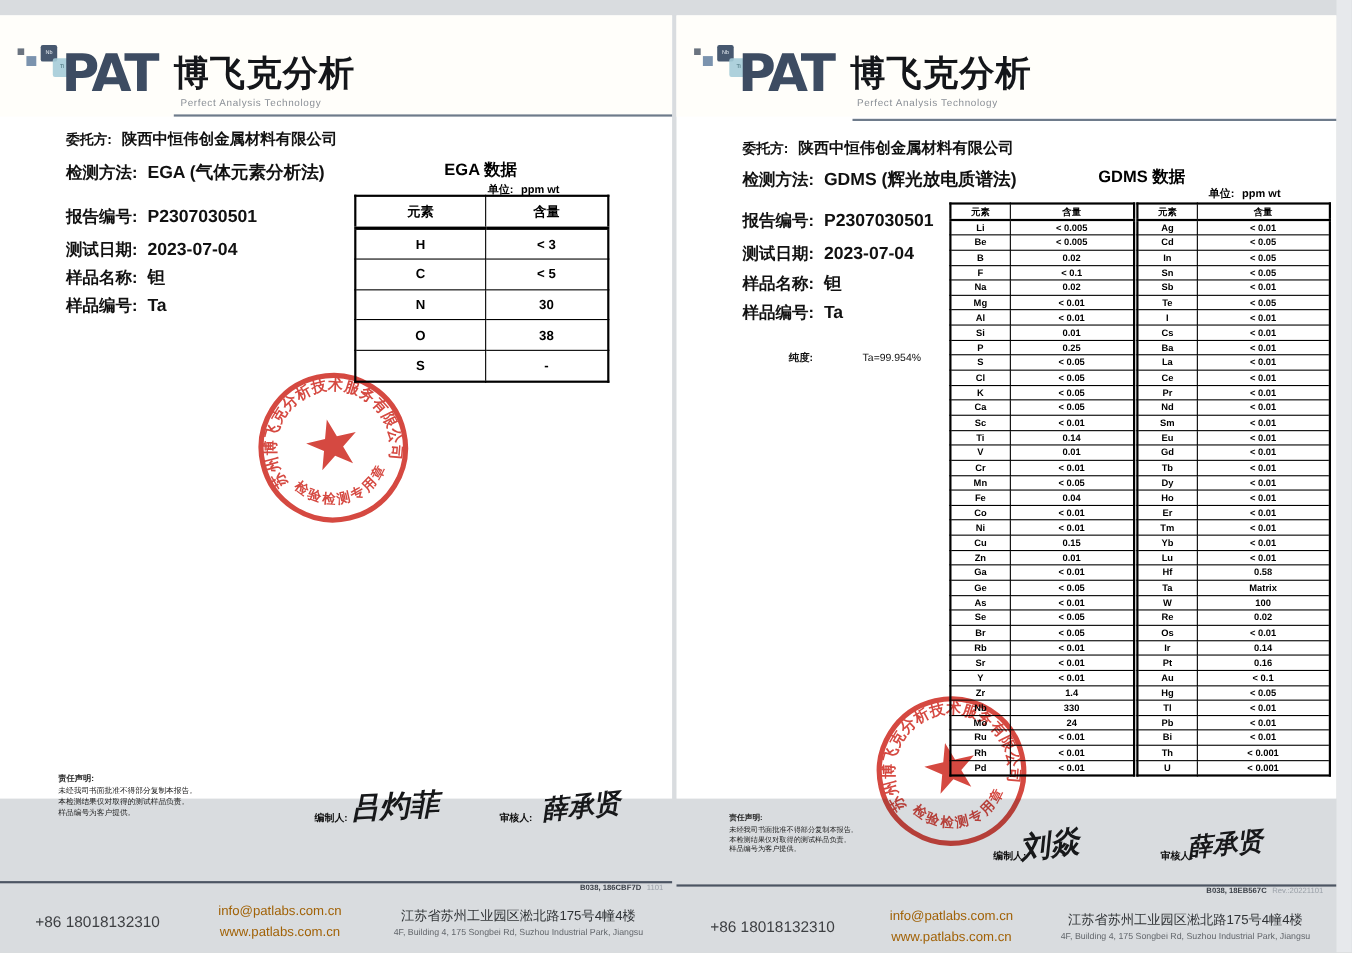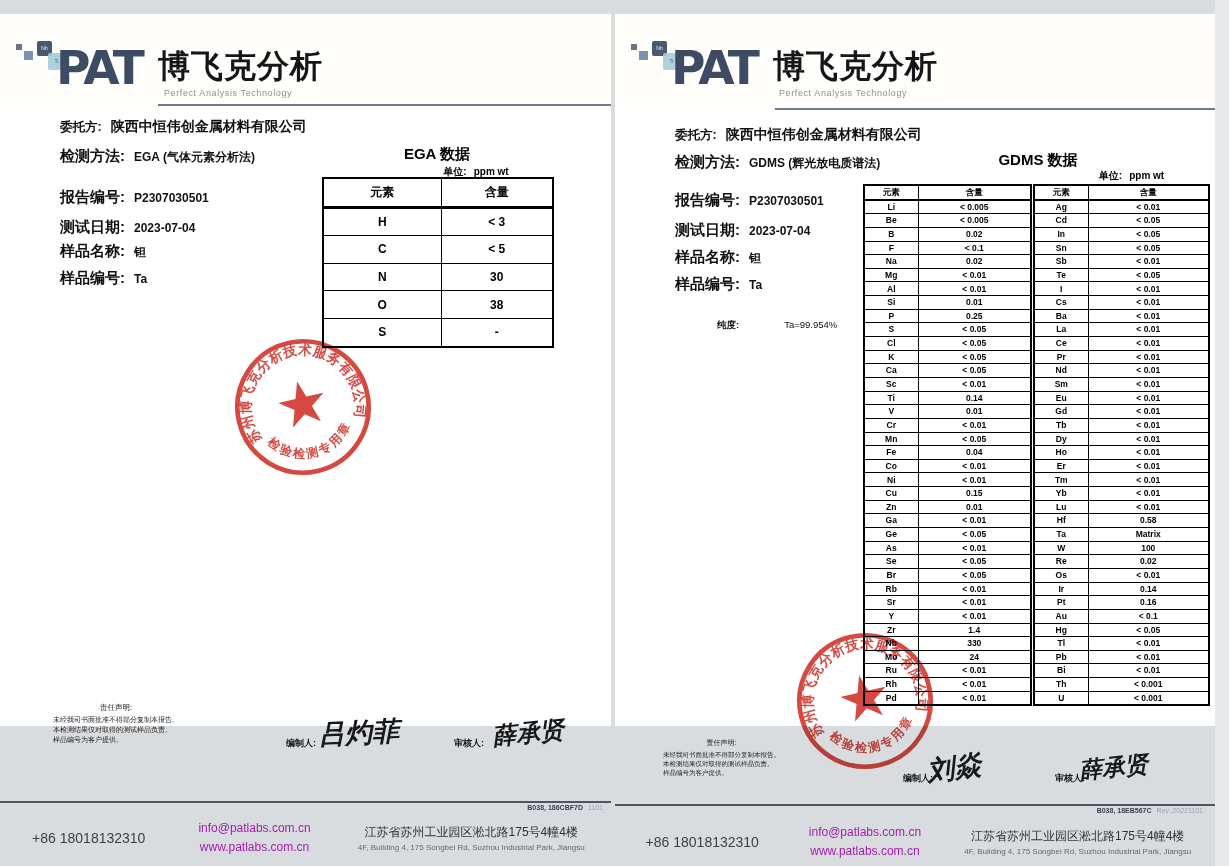--- a/index.html
+++ b/index.html
@@ -16,21 +16,21 @@
   .sq1{left:4px; top:8px; width:6px; height:6px; background:#6b7480;}
   .sq2{left:12px; top:15px; width:9px; height:9px; background:#7b93ae; color:#fff; font-size:4px; line-height:9px; text-align:center;}
   .sq3{left:25px; top:5px; width:15px; height:15px; background:#47586f; color:#e8eef4; font-size:5px; line-height:15px; text-align:center; border-radius:2px;}
   .sq4{left:36px; top:17px; width:17px; height:17px; background:#a6cdd9; color:#2c5b66; font-size:5px; line-height:17px; text-align:center; border-radius:2px; opacity:0.9;}
   .pat{position:absolute; left:44px; top:8px; font-size:47px; line-height:47px; font-weight:900; letter-spacing:-3px; color:#3d4c62; font-family:"DejaVu Sans", sans-serif;}
   .brand-cn{position:absolute; left:146px; top:14px; font-size:32px; line-height:32px; font-weight:900; color:#14161a; letter-spacing:1px; white-space:nowrap;}
   .brand-sub{position:absolute; left:152px; top:52px; font-size:9px; color:#8a8f96; letter-spacing:0.6px; white-space:nowrap;}
   
   .row{position:absolute; display:flex; align-items:baseline; gap:9px; white-space:nowrap; color:#111;}
   .row .lbl{font-weight:bold; font-size:15px;}
-  .row .val{font-weight:bold; font-size:12px;}
+  .row .val{font-weight:bold; font-size:16px;}
   .row.big .lbl{font-size:12.5px;}
   .row.big .val{font-size:14px;}
   .row.purity .lbl{font-size:9.5px;padding-left:20px;}
   .row.purity .val{font-size:9.5px; font-weight:normal;margin-left:36px;}
   
   .tbl-title{position:absolute; transform:translateX(-50%); font-size:15px; font-weight:bold; color:#000; white-space:nowrap;}
   .unit{position:absolute; font-size:10px; font-weight:bold; color:#000; text-align:center;}
   .unit .u-val{margin-left:7px;}
   
   table.data{position:absolute; border-collapse:collapse; table-layout:fixed; border:2px solid #000;}
@@ -43,34 +43,34 @@
   #gdms1{left:248px; top:170px; width:167px;}
   #gdms2{left:418px; top:170px; width:175px;}
   
   svg.stamp{position:absolute; width:150px; height:150px; opacity:0.88; mix-blend-mode:multiply; transform:rotate(-13deg);}
   .stamp-ring{fill:none; stroke:#d02f26; stroke-width:5;}
   .stamp-star{fill:#d02f26;}
   .stamp-arc{font-size:14.5px; font-weight:bold; fill:#d02f26; letter-spacing:0.5px;}
   .stamp-bot{font-size:13px; font-weight:bold; fill:#d02f26; letter-spacing:2.5px;}
   
   .disclaimer{position:absolute; color:#222;}
-  .disclaimer .d-title{font-weight:normal; font-size:7.5px; margin-bottom:2px;text-align:center;}
+  .disclaimer .d-title{font-weight:bold; font-size:7.5px; margin-bottom:2px;}
   .disclaimer .d-line{font-size:7px; line-height:10px;}
   #pageR .disclaimer .d-title{font-size:7px;}
   #pageR .disclaimer .d-line{font-size:6.5px; line-height:9px;}
   
   .sig-label{position:absolute; font-size:9px; font-weight:bold; color:#111; white-space:nowrap;}
   .sig{position:absolute; font-family:"DejaVu Serif", serif; font-style:italic; font-weight:bold; color:#17181a; white-space:nowrap;}
   
   .bottomrule{position:absolute; left:0; right:0; top:787px; height:2px; background:#4c5563;}
   .doccode{position:absolute; top:790px; right:8px; font-size:7px; font-weight:bold; color:#3a3f47; white-space:nowrap;}
   .doccode .rev{font-weight:normal; color:#9aa0a8; margin-left:5px;}
   .footer{position:absolute; left:8px; right:8px; top:800px; height:48px; display:flex; align-items:center; text-align:center;}
   .f-phone{flex:0.95; font-size:14px; color:#3d3f42;}
-  .f-mid{flex:1; font-size:12px; color:#a21caf; line-height:1.55;}
+  .f-mid{flex:1; font-size:12px; color:#a16207; line-height:1.55;}
   .f-addr{flex:1.55;}
   .f-addr .cn{font-size:12px; color:#2f3235;}
   .f-addr .en{font-size:8px; color:#63676c; margin-top:2px;}
   .graystrip{position:absolute; left:1215px; top:0; width:14px; height:866px; background:#e7e9ec;}
 </style>
 </head>
 <body>
 
 <div id="canvas">
 

